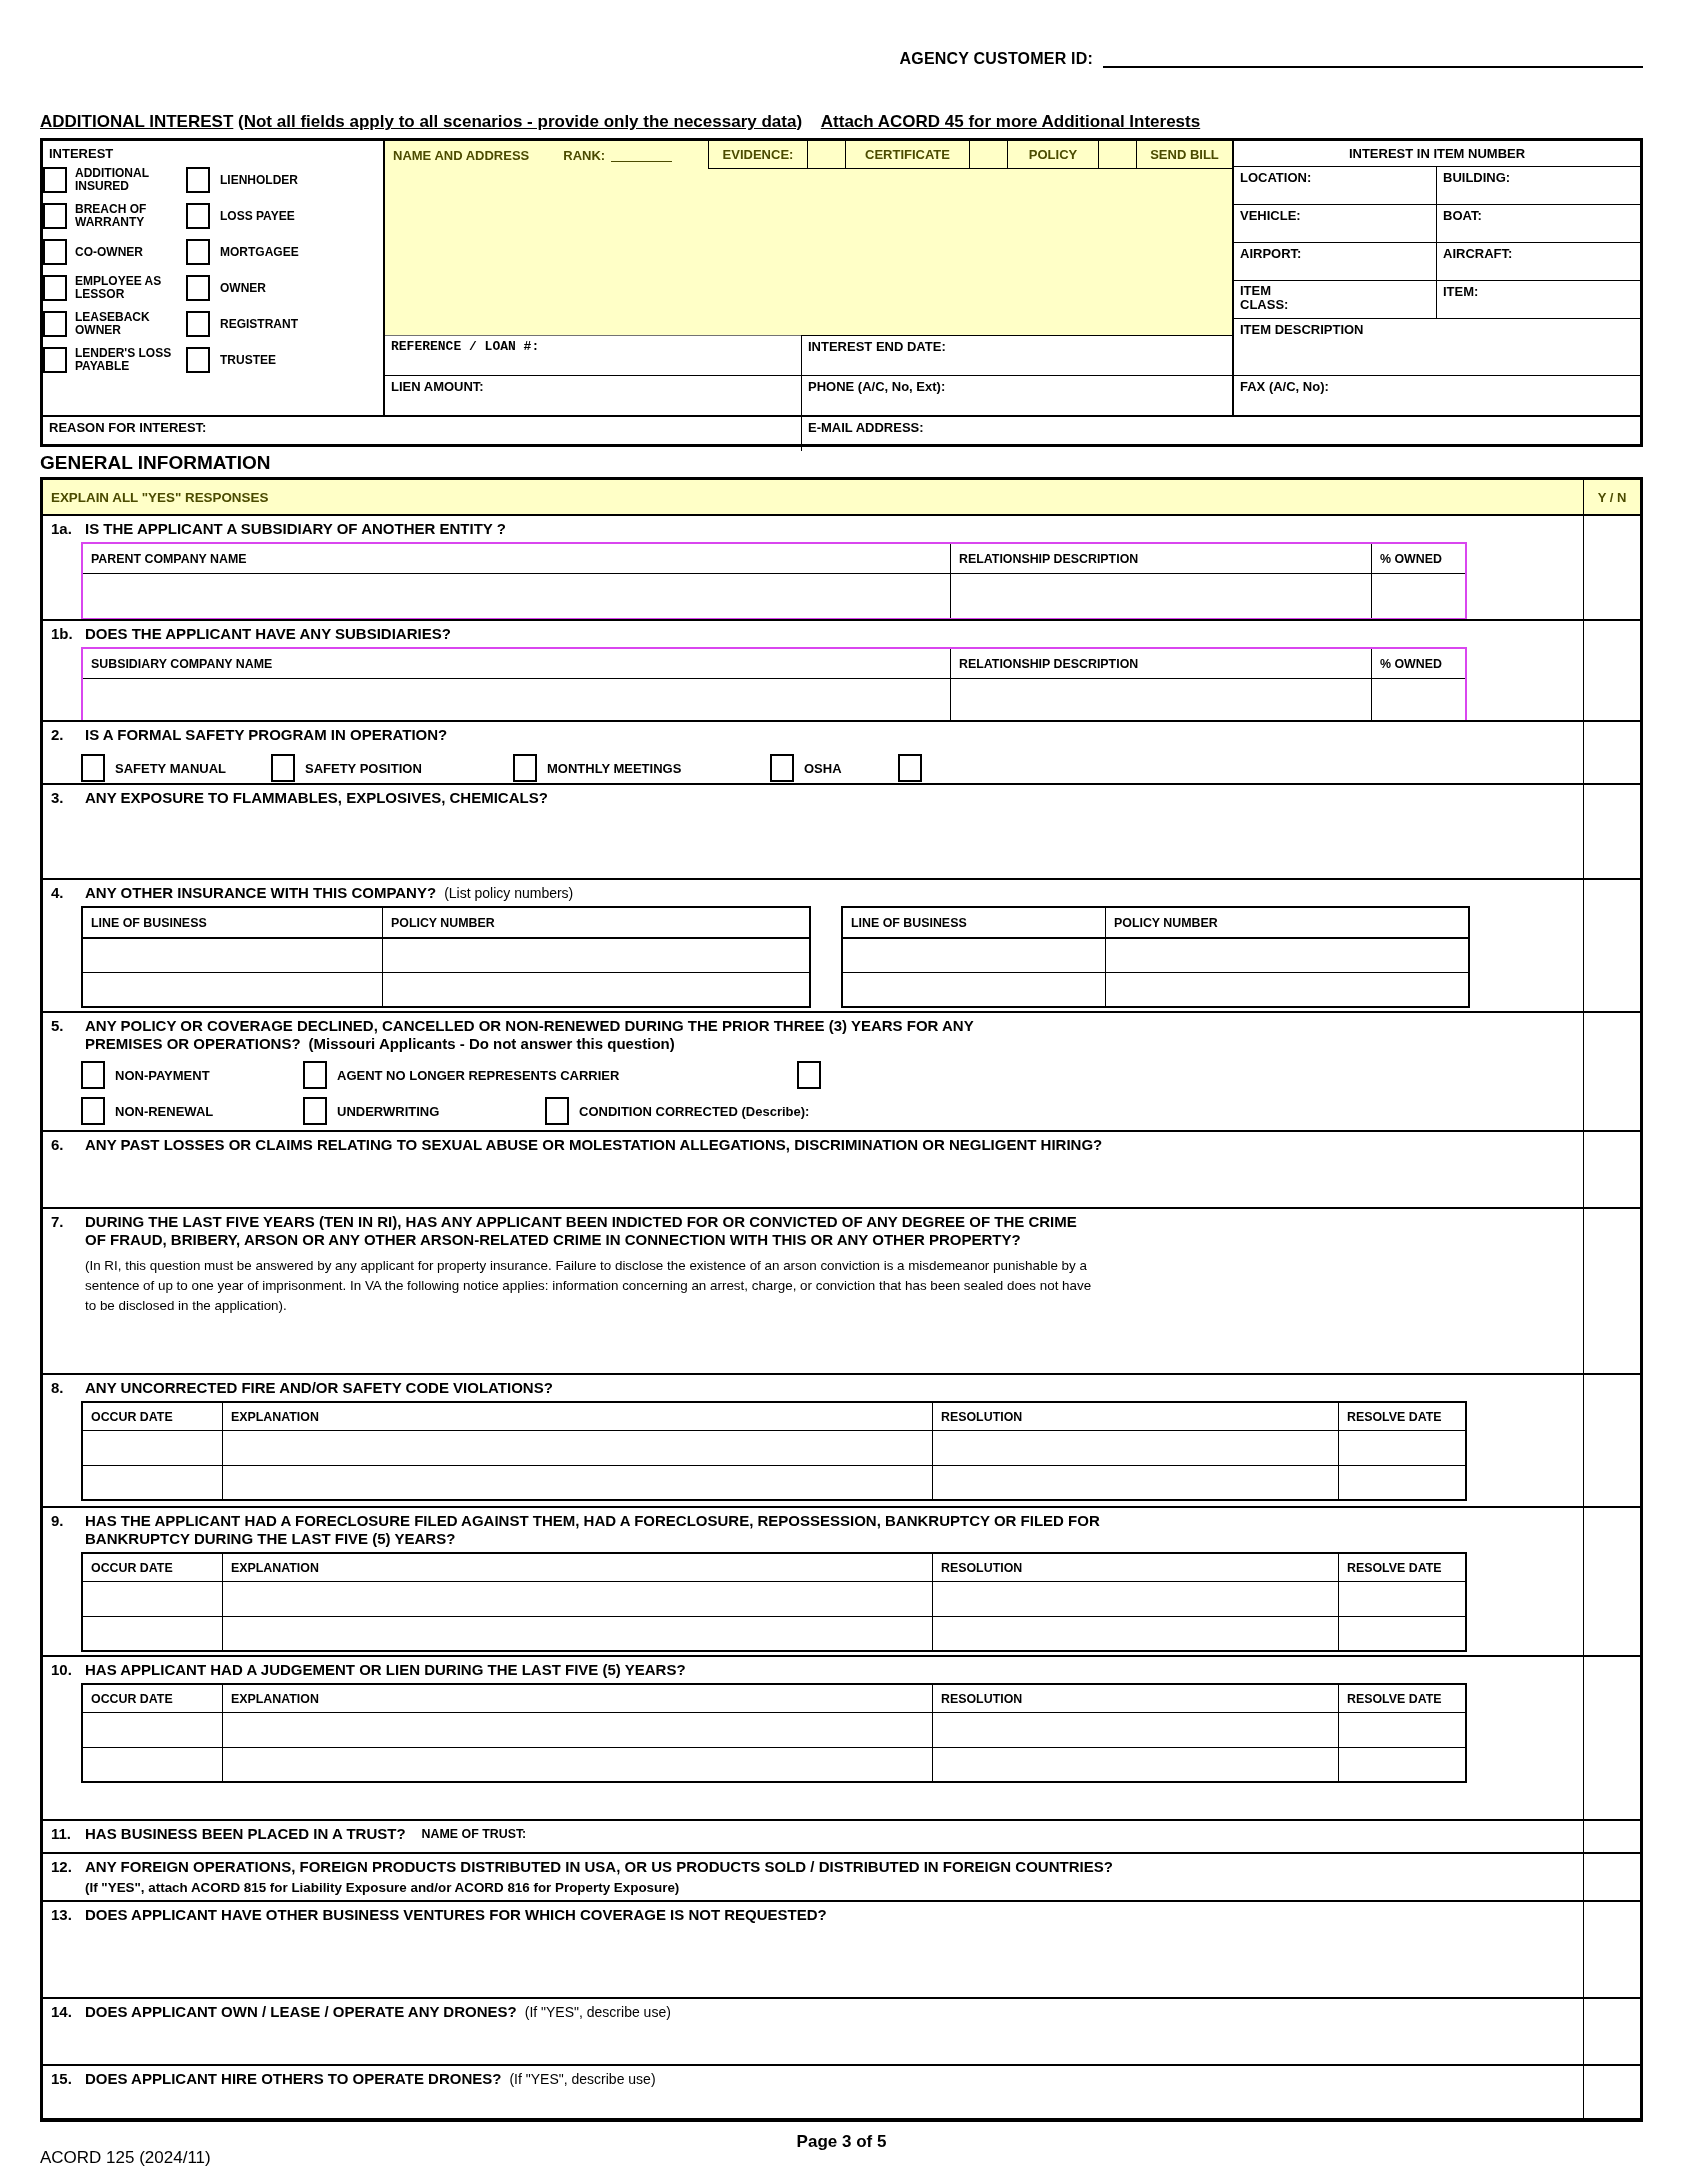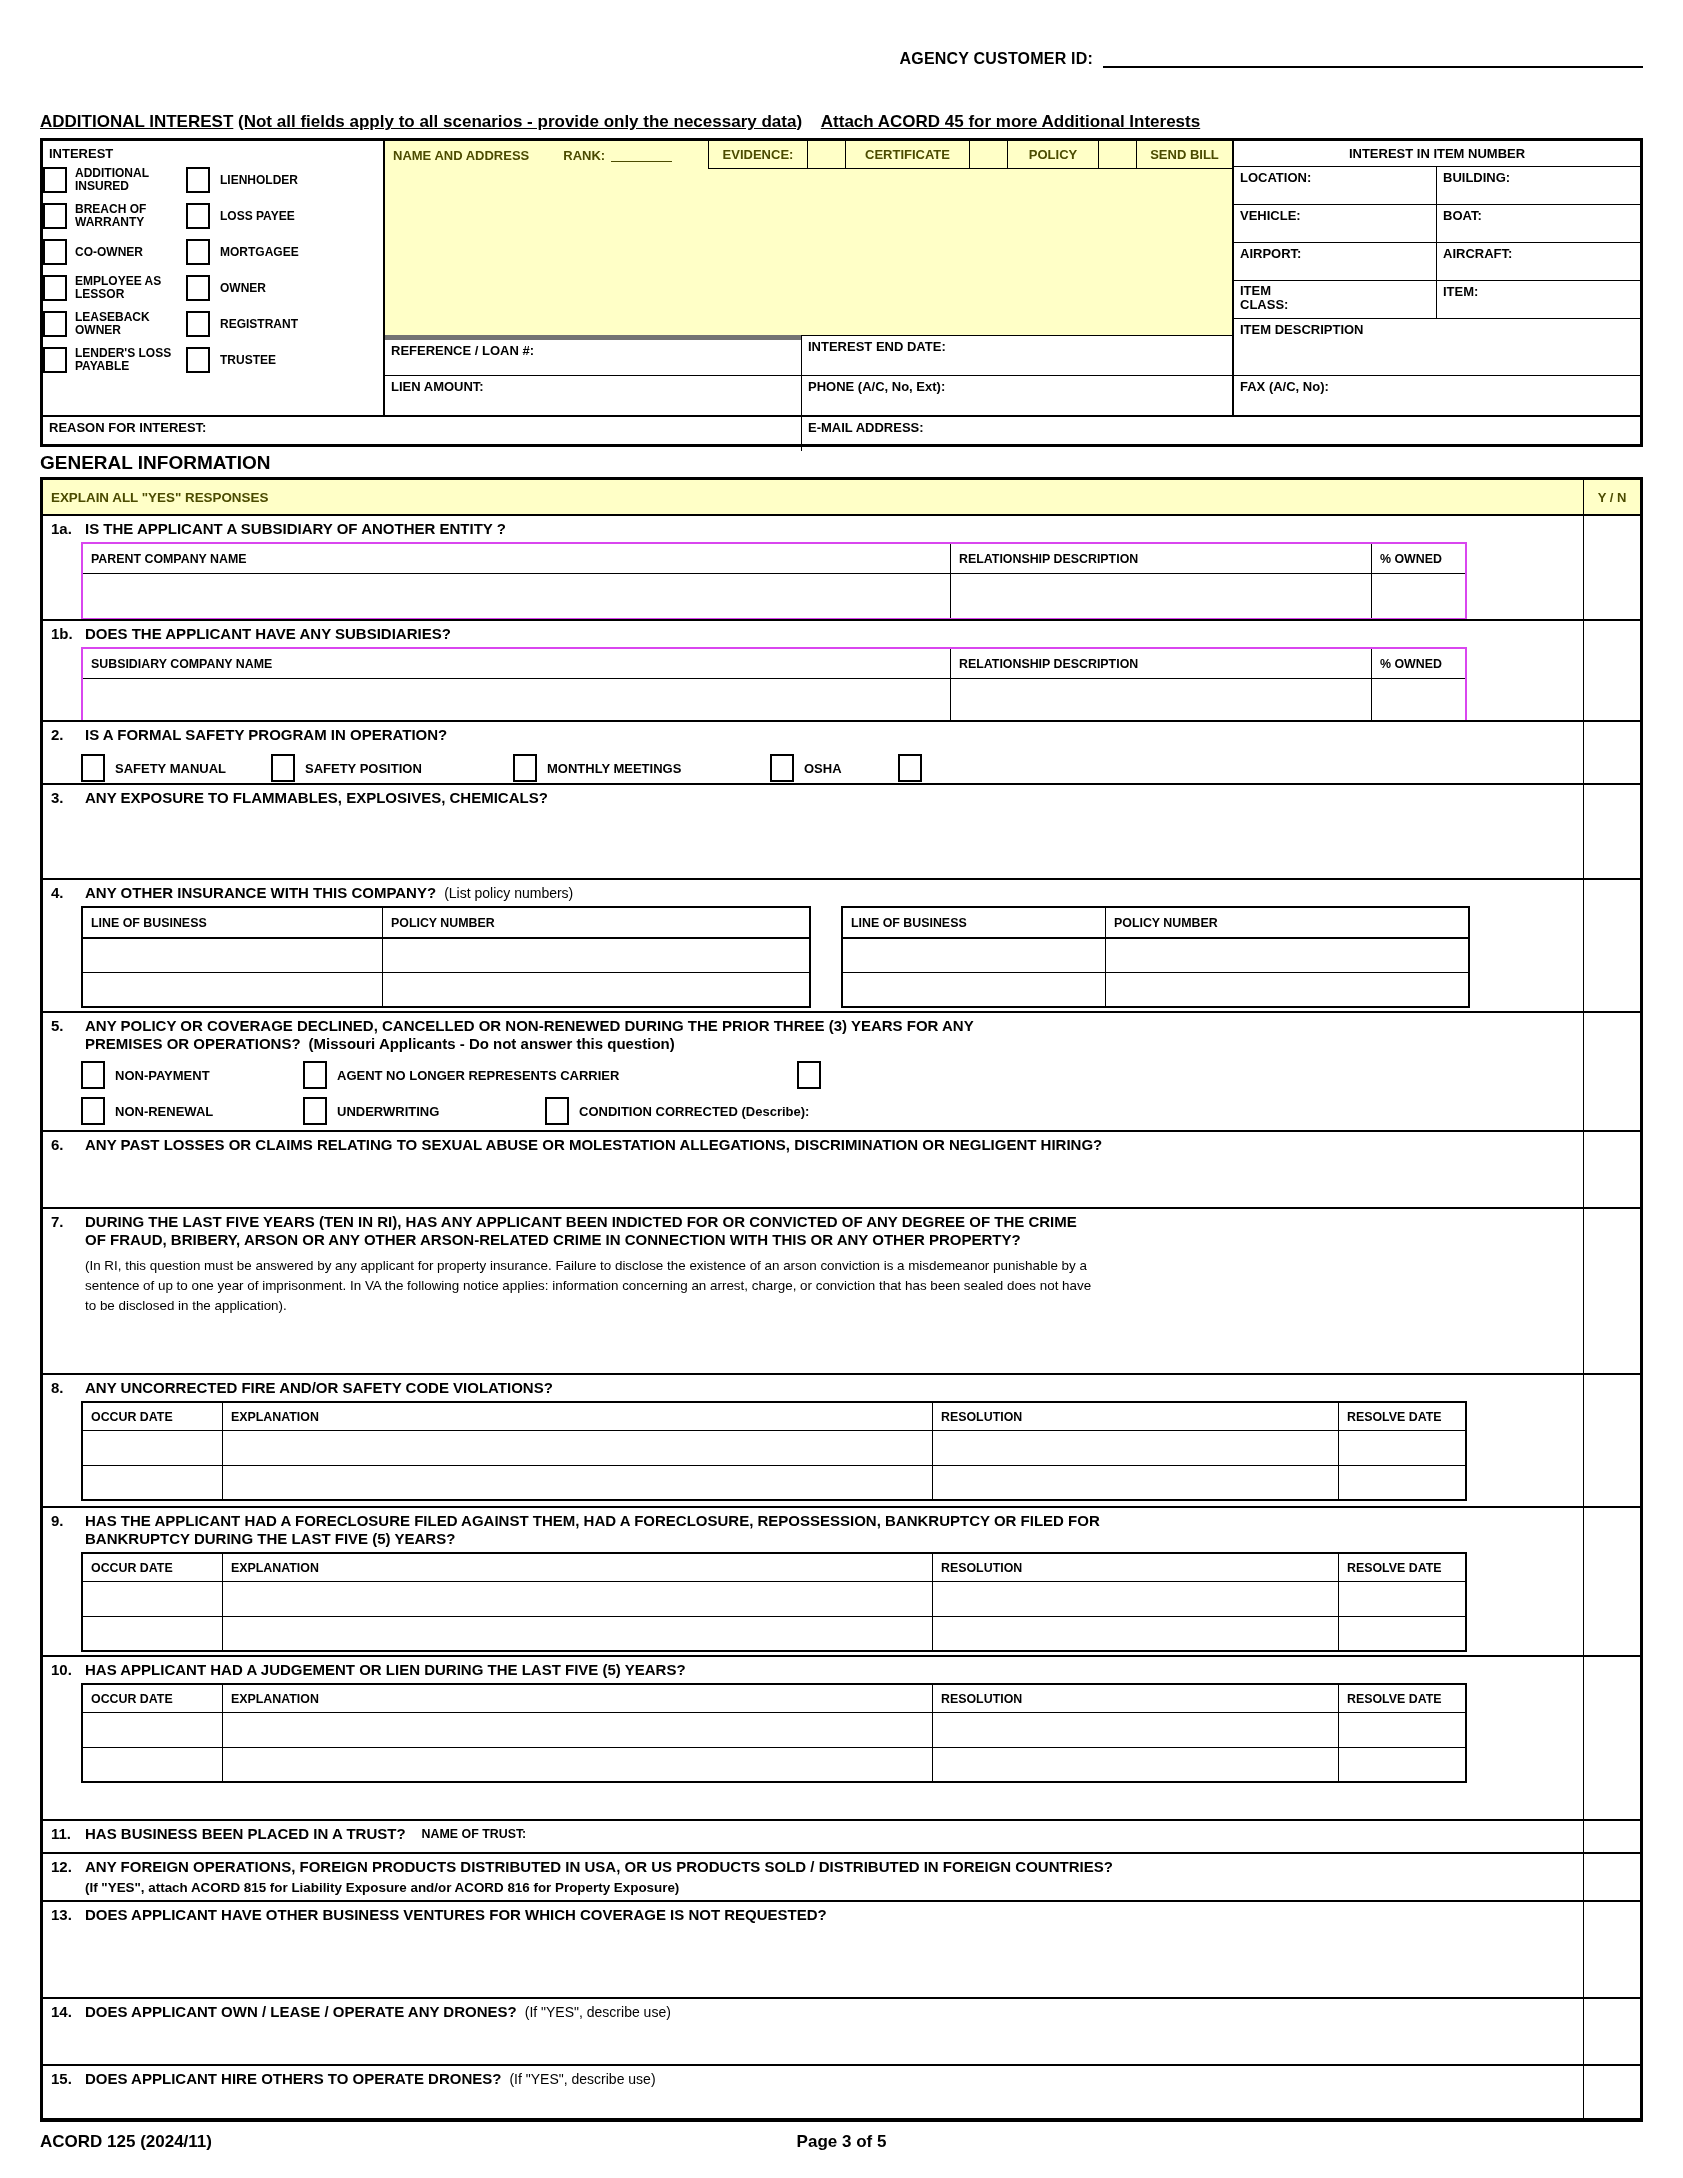--- a/index.html
+++ b/index.html
@@ -50,21 +50,21 @@
   .ip-head { height:26px; border-bottom:1px solid #000; display:flex; align-items:center; justify-content:center;
              font-weight:bold; font-size:13px; }
   .ip-row { display:flex; height:38px; border-bottom:1px solid #000; }
   .ip-cell { padding:3px 6px; font-weight:bold; font-size:13px; }
   .ip-l { width:203px; border-right:1px solid #000; }
   .ip-r { flex:1; }
   .ip-wrap { width:59px; line-height:14px; }
   .ip-desc { flex:1; padding:3px 6px; font-weight:bold; font-size:13px; }
 
   .ai-cell { padding:3px 6px; font-weight:bold; font-size:13px; }
-  .c-ref    { grid-column:2; grid-row:3; border-top:5px solid #737373; }
+  .c-ref    { grid-column:2; grid-row:3; border-top:1px solid #737373;font-family:Liberation Mono, monospace; }
   .c-end    { grid-column:3; grid-row:3; border-top:1px solid #000; border-left:1px solid #000; }
   .c-lien   { grid-column:2; grid-row:4; border-top:1px solid #000; }
   .c-phone  { grid-column:3; grid-row:4; border-top:1px solid #000; border-left:1px solid #000; }
   .c-fax    { grid-column:4; grid-row:4; border-top:1px solid #000; border-left:2px solid #000; }
   .c-reason { grid-column:1/3; grid-row:5; border-top:2px solid #000; }
   .c-email  { grid-column:3/5; grid-row:5; border-top:2px solid #000; border-left:1px solid #000; }
 
   
   .gi-title { margin-top:5px; font-size:19px; font-weight:bold; }
   .gi-table { margin-top:3px; border:3px solid #000; border-bottom-width:4px; }
@@ -114,21 +114,21 @@
   .occ-t { border:2px solid #000; margin:4px 0 0 30px; width:1386px; font-size:12.4px; }
   .occ-head { display:flex; height:28px; border-bottom:1px solid #000; }
   .occ-row { display:flex; height:34px; }
   .occ-row + .occ-row { border-top:1px solid #000; }
   .occ-c { display:flex; align-items:center; padding-left:8px; font-weight:bold; }
   .oc-date{width:139px;} .oc-exp{flex:1;border-left:1px solid #000;}
   .oc-res{width:406px;border-left:1px solid #000;} .oc-rd{width:127px;border-left:1px solid #000;}
 
   
   .footer { margin-top:10px; position:relative; height:26px; }
-  .f-left { position:absolute; left:0; top:0; font-weight:bold; font-size:17px; }
+  .f-left { position:absolute; left:0; top:16px; font-weight:normal; font-size:17px; }
   .f-center { position:absolute; left:50%; transform:translateX(-50%); top:0; font-weight:bold; font-size:17px; }
 </style>
 </head>
 <body>
 
 <div class="page">
 
   <div class="acid-row">
     <span class="acid-label">AGENCY CUSTOMER ID:</span>
     <span class="acid-line"></span>

